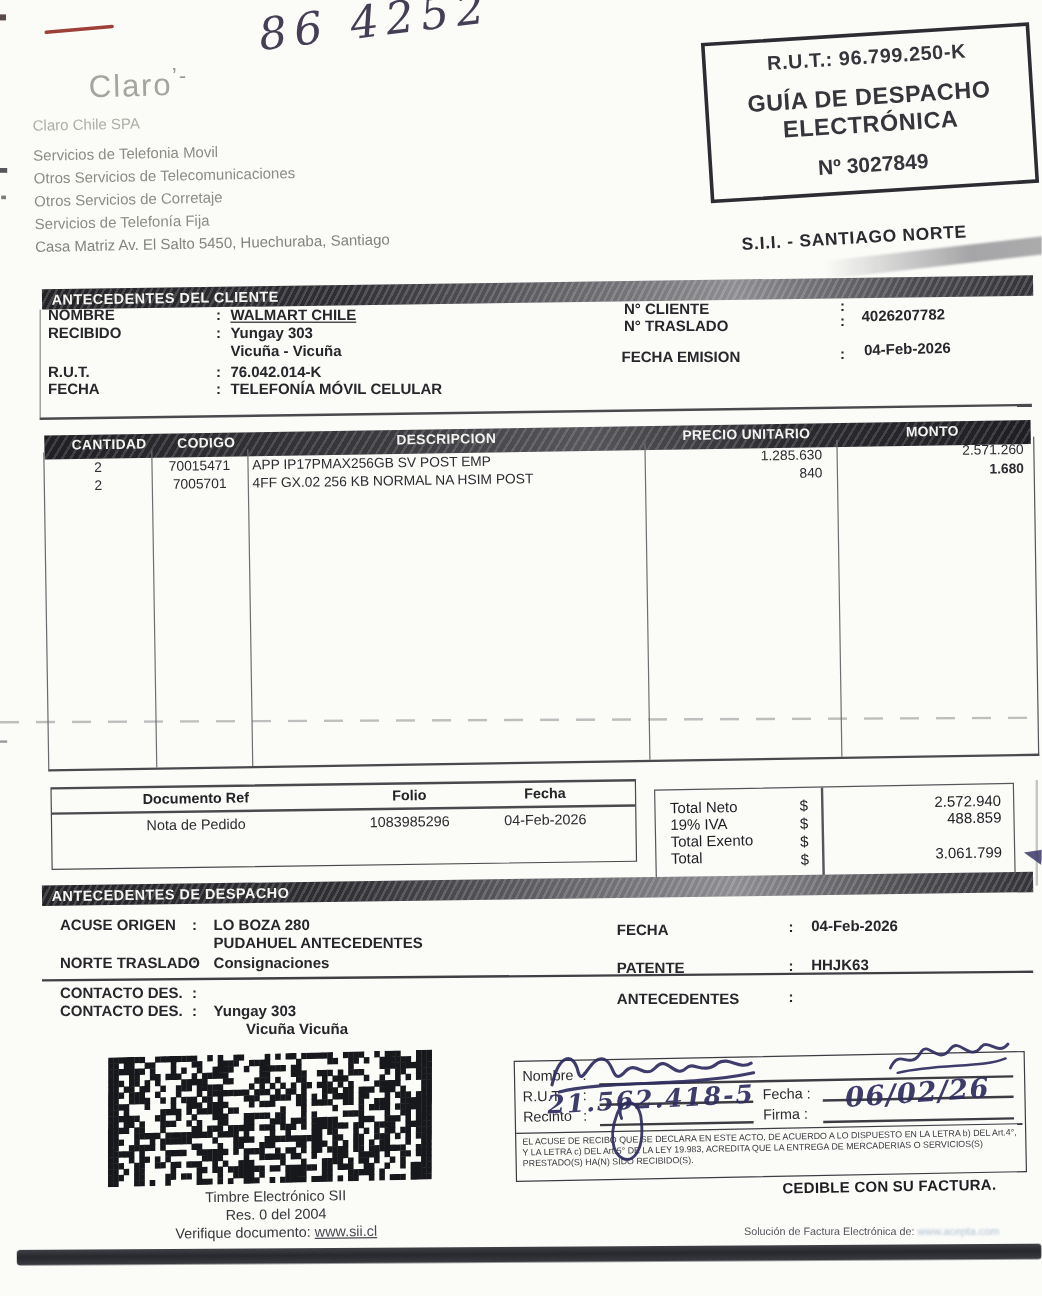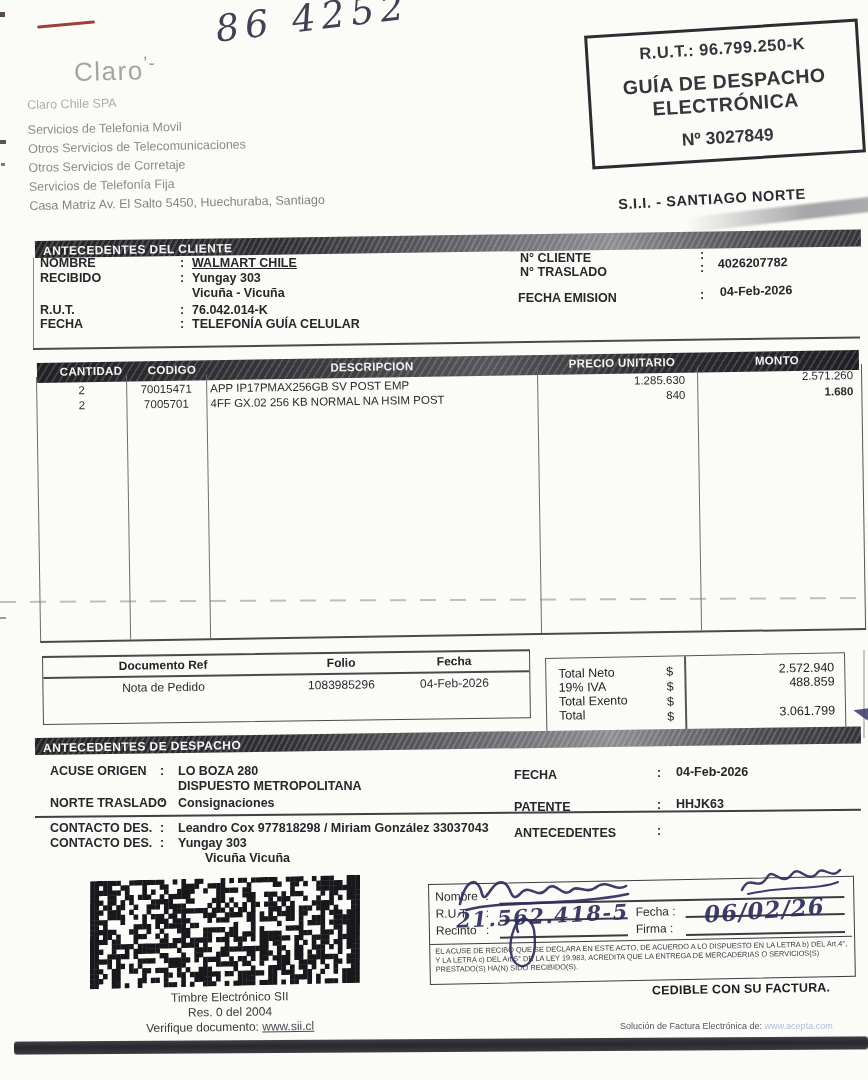--- a/index.html
+++ b/index.html
@@ -120,21 +120,21 @@
   <span class="abs lbl" style="left:180px;top:271px;">:</span>
   <span class="abs val" style="left:192px;top:271px;">Yungay 303</span>
   <span class="abs val" style="left:192px;top:286px;">Vicuña -  Vicuña</span>
 
   <span class="abs lbl" style="left:40px;top:303px;">R.U.T.</span>
   <span class="abs lbl" style="left:180px;top:303px;">:</span>
   <span class="abs val" style="left:192px;top:303px;">76.042.014-K</span>
 
   <span class="abs lbl" style="left:40px;top:317px;">FECHA</span>
   <span class="abs lbl" style="left:180px;top:317px;">:</span>
-  <span class="abs val" style="left:192px;top:317px;">TELEFONÍA GUÍA CELULAR</span>
+  <span class="abs val" style="left:192px;top:317px;">TELEFONÍA MÓVIL CELULAR</span>
 
   <span class="abs lbl" style="left:520px;top:251px;">N° CLIENTE</span>
   <span class="abs lbl" style="left:700px;top:248px;">:</span>
   <span class="abs lbl" style="left:520px;top:265px;">N° TRASLADO</span>
   <span class="abs lbl" style="left:700px;top:261px;">:</span>
   <span class="abs val" style="left:718px;top:256px;transform:rotate(-1.5deg);">4026207782</span>
   <span class="abs lbl" style="left:518px;top:291px;">FECHA EMISION</span>
   <span class="abs lbl" style="left:700px;top:288px;">:</span>
   <span class="abs val" style="left:720px;top:284px;transform:rotate(-1.5deg);">04-Feb-2026</span>
 
@@ -199,31 +199,30 @@
   <div class="abs" style="left:853px;top:706px;width:0;height:0;border-top:6px solid transparent;border-bottom:7px solid transparent;
               border-right:16px solid #3a3668;transform:rotate(12deg);opacity:.85;"></div>
 
   <div class="bar" style="left:35px;top:738px;width:826px;">
     <span>ANTECEDENTES DE DESPACHO</span>
   </div>
 
   <span class="abs lbl" style="left:50px;top:764px;">ACUSE ORIGEN</span>
   <span class="abs lbl" style="left:160px;top:764px;">:</span>
   <span class="abs val" style="left:178px;top:764px;">LO BOZA 280</span>
-  <span class="abs val" style="left:178px;top:779px;">DISPUESTO  METROPOLITANA</span>
+  <span class="abs val" style="left:178px;top:779px;">PUDAHUEL  ANTECEDENTES</span>
 
   <span class="abs lbl" style="left:50px;top:796px;">NORTE TRASLADO</span>
   <span class="abs lbl" style="left:160px;top:796px;">:</span>
   <span class="abs val" style="left:178px;top:796px;">Consignaciones</span>
 
   <div class="abs rot05" style="left:35px;top:816px;width:826px;height:2px;background:#3f3f44;"></div>
 
   <span class="abs lbl" style="left:50px;top:821px;">CONTACTO DES.</span>
   <span class="abs lbl" style="left:160px;top:821px;">:</span>
-  <span class="abs val" style="left:178px;top:821px;">Leandro Cox 977818298 / Miriam González 33037043</span>
 
   <span class="abs lbl" style="left:50px;top:836px;">CONTACTO DES.</span>
   <span class="abs lbl" style="left:160px;top:836px;">:</span>
   <span class="abs val" style="left:178px;top:836px;">Yungay 303</span>
   <span class="abs val" style="left:205px;top:851px;">Vicuña   Vicuña</span>
 
   <span class="abs lbl" style="left:514px;top:768px;">FECHA</span>
   <span class="abs lbl" style="left:657px;top:766px;">:</span>
   <span class="abs val" style="left:676px;top:765px;">04-Feb-2026</span>
 

